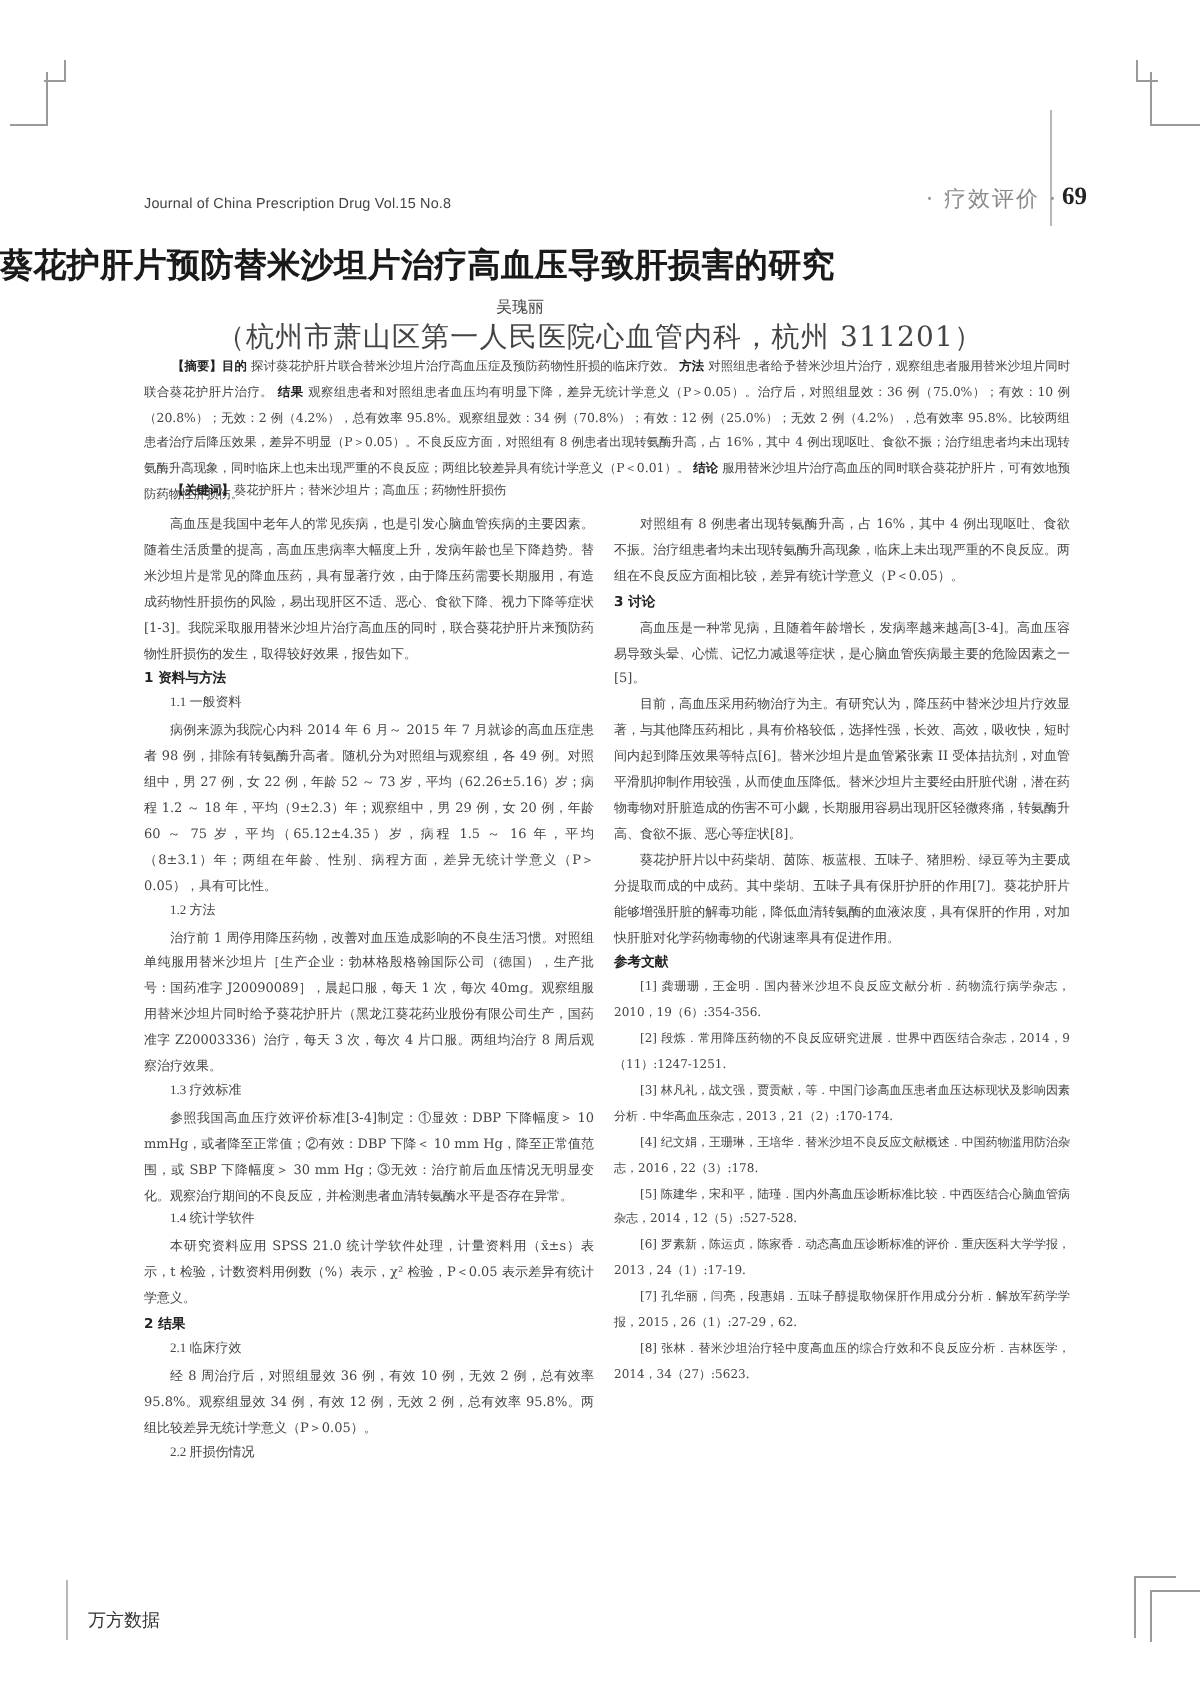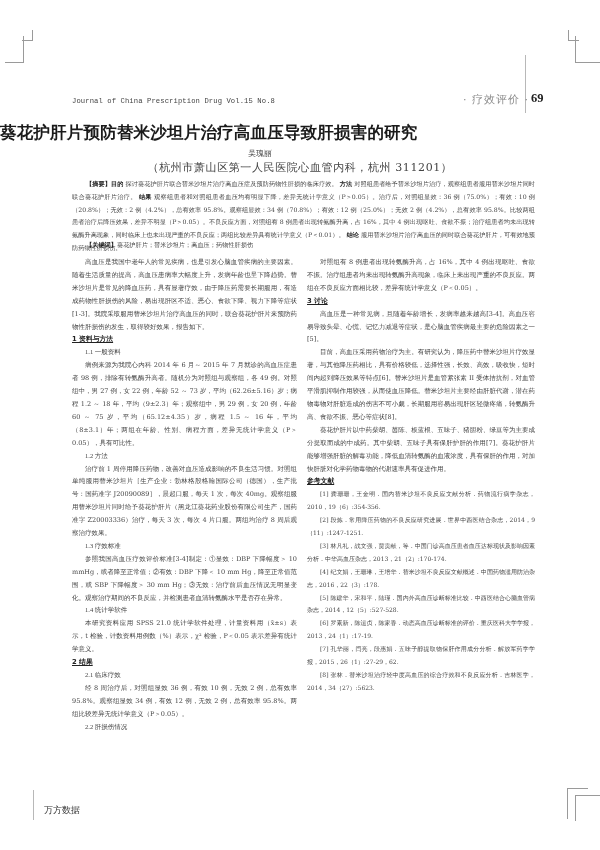--- a/index.html
+++ b/index.html
@@ -1,40 +1,40 @@
 <!DOCTYPE html>
 <html><head>
 <meta charset="utf-8">
 <style>
   html, body { margin: 0; padding: 0; background: #ffffff; }
   body { width: 600px; height: 850px; position: relative; overflow: hidden;
          font-family: "DejaVu Serif", "Liberation Serif", serif; color: #3a3a3a; }
   .crop { position: absolute; border-color: #9a9a9a; border-style: solid; width: 10px; height: 10px; }
   .vline { position: absolute; background: #b8b8b8; width: 1px; }
-  .hdr-left { position: absolute; left: 72px; top: 97px; font-family: Liberation Mono, monospace;
+  .hdr-left { position: absolute; left: 72px; top: 97px; font-family: Liberation Sans, sans-serif;
               font-size: 7.2px; color: #444; letter-spacing: 0.1px; }
   .hdr-section { position: absolute; left: 463px; top: 92px; font-size: 11px; color: #8a8a8a;
                  font-family: "DejaVu Sans", sans-serif; letter-spacing: 1px; }
   .hdr-page { position: absolute; left: 531px; top: 91px; font-family: "Liberation Serif", serif;
               font-weight: bold; font-size: 12.5px; color: #222; }
   .title { position: absolute; left: 0; width: 600px; top: 122px; 
            font-family: "DejaVu Sans", sans-serif; font-weight: bold; font-size: 16.5px; color: #1a1a1a;
            letter-spacing: 0.2px; }
   .author { position: absolute; left: 0; width: 520px; top: 148px; text-align: center; font-size: 8px; color: #444; }
-  .affil { position: absolute; left: 0; width: 600px; top: 160px; text-align: center; font-size: 11px; color: #444; letter-spacing: 0.6px; }
+  .affil { position: absolute; left: 0; width: 600px; top: 160px; text-align: center; font-size: 14px; color: #444; letter-spacing: 0.6px; }
   .abstract { position: absolute; left: 72px; width: 463px; top: 178px; font-size: 6.2px; line-height: 12.8px;
               color: #444; text-align: justify; text-indent: 14px; }
   .abstract b { color: #222; font-family: "DejaVu Sans", sans-serif; font-weight: bold; }
   .keywords { position: absolute; left: 86px; top: 241px; font-size: 6.2px; color: #444; }
   .keywords b { color: #222; font-family: "DejaVu Sans", sans-serif; }
   .col { position: absolute; top: 256px; font-size: 6.5px; line-height: 12.9px; color: #444; text-align: justify; }
   .col.left { left: 72px; width: 225px; }
   .col.right { left: 307px; width: 228px; }
   .col p { margin: 0; text-indent: 13px; }
-  .col .h1 { font-family: "DejaVu Sans", sans-serif; font-weight: bold; color: #222; font-size: 6.8px; text-indent: 0; text-decoration: underline; }
+  .col .h1 { font-family: "DejaVu Sans", sans-serif; font-weight: bold; color: #222; font-size: 6.8px; text-indent: 0; }
   .col .h2 { text-indent: 13px; font-family: Liberation Serif, serif; color: #444; }
   .col .ref { text-indent: 13px; font-size: 6px; line-height: 12.9px; }
   .footer { position: absolute; left: 44px; top: 804px; font-family: Liberation Mono, monospace; font-size: 9px; color: #333; }
 </style>
 </head>
 <body>
 
 <div class="crop" style="left:22px;top:30px;border-width:0 1px 1px 0;"></div>
 <div class="crop" style="left:5px;top:36px;width:18px;height:26px;border-width:0 1px 1px 0;"></div>
 <div class="crop" style="left:568px;top:30px;border-width:0 0 1px 1px;"></div>

